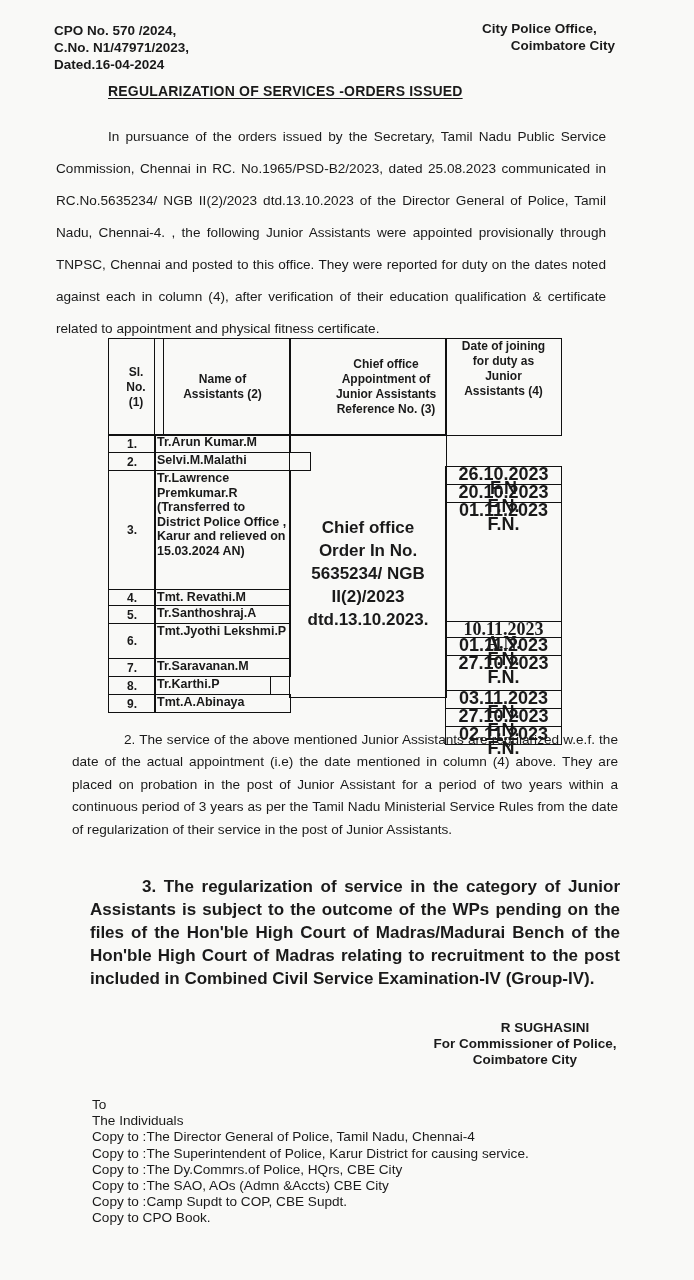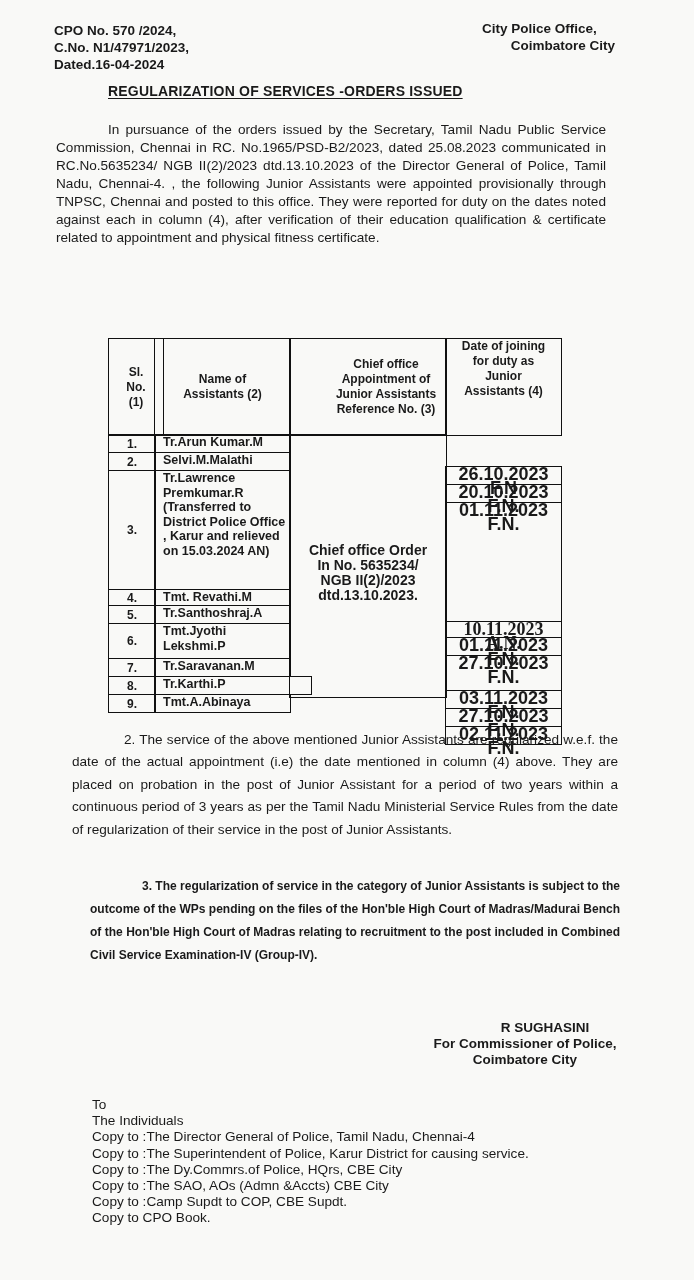--- a/index.html
+++ b/index.html
@@ -16,36 +16,36 @@
   .hdr-right { position: absolute; left: 478px; top: 20px; width: 170px; text-align: center; font-size: 13.5px; line-height: 17px; font-weight: bold; }
   .hdr-right div:first-child { text-align: left; padding-left: 4px; }
 
   .title {
     position: absolute; left: 108px; top: 83px;
     font-size: 14px; font-weight: bold; letter-spacing: 0.2px;
     text-decoration: underline; text-underline-offset: 2px;
   }
 
   .para {
-    position: absolute; font-size: 13.6px; line-height: 18px;
+    position: absolute; font-size: 13.6px; line-height: 32px;
     text-align: justify; text-align-last: left;
   }
   .para .indent { display: inline-block; width: 52px; }
   .p1 { left: 56px; top: 121px; width: 550px; }
   .p2 { left: 72px; top: 729px; width: 546px; line-height: 22.4px; }
-  .p3 { left: 90px; top: 875px; width: 530px; line-height: 23px; font-weight: bold; font-size: 12px; }
+  .p3 { left: 90px; top: 875px; width: 530px; line-height: 23px; font-weight: bold; font-size: 17px; }
 
   
   .tbl { position: absolute; left: 108px; top: 338px; width: 454px; height: 360px; }
   .cell { position: absolute; box-sizing: border-box; border: 1.6px solid #111; }
   .th { display: flex; align-items: center; justify-content: center; text-align: center; font-size: 12px; line-height: 15px; font-weight: bold; }
   .sl { font-size: 12px; font-weight: bold; display:flex; align-items:center; justify-content:center; }
-  .nm { font-size: 12.5px; font-weight: bold; line-height: 14.5px; padding-left: 8px; }
+  .nm { font-size: 12.5px; font-weight: bold; line-height: 14.5px; padding-left: 2px; }
   .dt { font-size: 18px; font-weight: bold; text-align: center; line-height: 14px; margin-top: 32px; }
-  .ref { display:flex; align-items:center; justify-content:center; text-align:center; font-size: 14px; font-weight:bold; line-height: 15px; }
+  .ref { display:flex; align-items:center; justify-content:center; text-align:center; font-size: 17px; font-weight:bold; line-height: 23px; }
 
   .sig { position: absolute; left: 420px; top: 1020px; width: 210px; text-align: center; font-size: 13.5px; line-height: 16px; font-weight: bold; }
   .sig div:first-child { padding-left: 40px; }
 
   .copy { position: absolute; left: 92px; top: 1097px; font-size: 13.6px; line-height: 16.2px; }
 </style>
 </head>
 <body>
 
 <div class="page">
@@ -82,39 +82,39 @@
 
     <div class="cell ref" style="left:181px;top:96px;width:158px;height:264px;">
         <span style="width:130px;display:block;margin-top:14px;">Chief office Order In No. 5635234/ NGB II(2)/2023 dtd.13.10.2023.</span>
       </div>
 
     <div id="rows">
         <div class="cell sl" style="left: 0px; top: 96px; width: 48px; height: 19px;">1.</div>
         <div class="cell nm" style="left: 46px; top: 96px; width: 137px; height: 19px;">Tr.Arun Kumar.M</div>
         <div class="cell dt" style="left: 337px; top: 96px; width: 117px; height: 19px;">26.10.2023 F.N</div>
         <div class="cell sl" style="left: 0px; top: 114px; width: 48px; height: 19px;">2.</div>
-        <div class="cell nm" style="left: 46px; top: 114px; width: 137px; height: 19px;">Selvi.M.Malathi</div>
+        <div class="cell nm" style="left: 46px; top: 114px; width: 157px; height: 19px;">Selvi.M.Malathi</div>
         <div class="cell dt" style="left: 337px; top: 114px; width: 117px; height: 19px;">20.10.2023 F.N.</div>
         <div class="cell sl" style="left: 0px; top: 132px; width: 48px; height: 120px;">3.</div>
         <div class="cell nm" style="left: 46px; top: 132px; width: 137px; height: 120px;">Tr.Lawrence Premkumar.R (Transferred to District Police Office , Karur and relieved on 15.03.2024 AN)</div>
         <div class="cell dt" style="left: 337px; top: 132px; width: 117px; height: 120px;">01.11.2023 F.N.</div>
         <div class="cell sl" style="left: 0px; top: 251px; width: 48px; height: 17px;">4.</div>
         <div class="cell nm" style="left: 46px; top: 251px; width: 137px; height: 17px;">Tmt. Revathi.M</div>
         <div class="cell dt" style="left: 337px; top: 251px; width: 117px; height: 17px; font-family: Liberation Serif, serif;">10.11.2023 A.N.</div>
         <div class="cell sl" style="left: 0px; top: 267px; width: 48px; height: 19px;">5.</div>
         <div class="cell nm" style="left: 46px; top: 267px; width: 137px; height: 19px;">Tr.Santhoshraj.A</div>
         <div class="cell dt" style="left: 337px; top: 267px; width: 117px; height: 19px;">01.11.2023 F.N.</div>
         <div class="cell sl" style="left: 0px; top: 285px; width: 48px; height: 36px;">6.</div>
         <div class="cell nm" style="left: 46px; top: 285px; width: 137px; height: 36px;">Tmt.Jyothi Lekshmi.P</div>
         <div class="cell dt" style="left: 337px; top: 285px; width: 117px; height: 36px;">27.10.2023 F.N.</div>
         <div class="cell sl" style="left: 0px; top: 320px; width: 48px; height: 19px;">7.</div>
         <div class="cell nm" style="left: 46px; top: 320px; width: 137px; height: 19px;">Tr.Saravanan.M</div>
         <div class="cell dt" style="left: 337px; top: 320px; width: 117px; height: 19px;">03.11.2023 F.N.</div>
         <div class="cell sl" style="left: 0px; top: 338px; width: 48px; height: 19px;">8.</div>
-        <div class="cell nm" style="left: 46px; top: 338px; width: 158px; height: 19px;">Tr.Karthi.P</div>
+        <div class="cell nm" style="left: 46px; top: 338px; width: 117px; height: 19px;">Tr.Karthi.P</div>
         <div class="cell dt" style="left: 337px; top: 338px; width: 117px; height: 19px;">27.10.2023 F.N.</div>
         <div class="cell sl" style="left: 0px; top: 356px; width: 48px; height: 19px;">9.</div>
         <div class="cell nm" style="left: 46px; top: 356px; width: 137px; height: 19px;">Tmt.A.Abinaya</div>
         <div class="cell dt" style="left: 337px; top: 356px; width: 117px; height: 19px;">02.11.2023 F.N.</div>
       </div>
   </div>
 
   <div class="para p2"><span class="indent"></span><span>2. The service of the above mentioned Junior Assistants are regularized w.e.f. the date of the actual appointment (i.e) the date mentioned in column (4) above. They are placed on probation in the post of Junior Assistant for a period of two years within a continuous period of 3 years as per the Tamil Nadu Ministerial Service Rules from the date of regularization of their service in the post of Junior Assistants.</span></div>
 
   <div class="para p3"><span class="indent"></span><span>3. The regularization of service in the category of Junior Assistants is subject to the outcome of the WPs pending on the files of the Hon'ble High Court of Madras/Madurai Bench of the Hon'ble High Court of Madras relating to recruitment to the post included in Combined Civil Service Examination-IV (Group-IV).</span></div>

